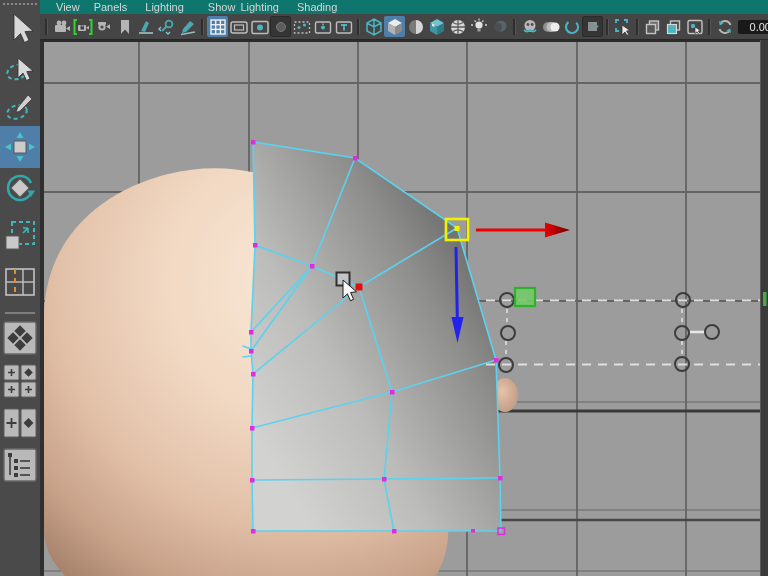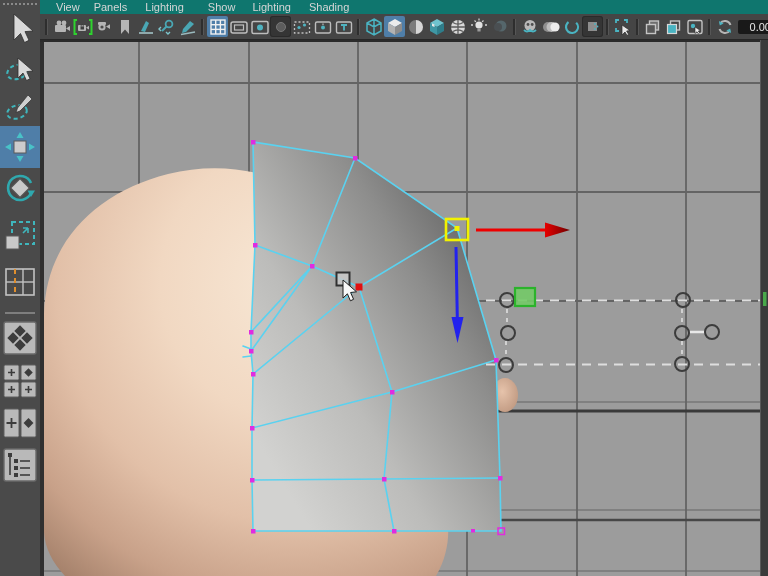--- a/index.html
+++ b/index.html
@@ -2,21 +2,21 @@
 <html><head>
 <meta charset="utf-8">
 <style>
   html,body{margin:0;padding:0;background:#2b2b2b;}
   #app{position:relative;width:768px;height:576px;overflow:hidden;
        font-family:"Liberation Sans",sans-serif;background:#454545;}
   
   #menubar{position:absolute;left:40px;top:0;right:0;height:14px;background:#0f766e;
            display:flex;align-items:center;padding-left:15px;gap:0;}
   .menu-item{font-size:11px;line-height:13px;color:#d6d6d6;padding:0 1px;cursor:default;}
-  .mr12{margin-right:12px}.mr16{margin-right:16px}.mr22{margin-right:22px}.mr15{margin-right:15px}
+  .mr12{margin-right:12px}.mr16{margin-right:16px}.mr22{margin-right:22px}.mr15{margin-right:3px}
   
   #toolbar{position:absolute;left:40px;top:14px;right:0;height:25px;background:#454545;
            border-bottom:1px solid #262626;display:flex;align-items:center;padding-left:2px;}
   .ticon{width:21px;height:21px;display:flex;align-items:center;justify-content:center;flex:0 0 auto;border-radius:2px;}
   .ticon.active{background:#4f7ea8;}
   .ticon.pressed{background:#353535;box-shadow:inset 0 0 0 1px #2a2a2a;border-radius:3px;}
   .tsep{width:5px;height:16px;flex:0 0 auto;margin:0 2px;
         background:linear-gradient(90deg,transparent 1px,#2e2e2e 1px,#2e2e2e 3px,#565656 3px,#565656 4px,transparent 4px);}
   #exposure-field{margin-left:3px;background:#191919;color:#e8e8e8;font-size:11px;
                   padding:1px 5px;border-radius:2px;min-width:28px;text-align:right;}

